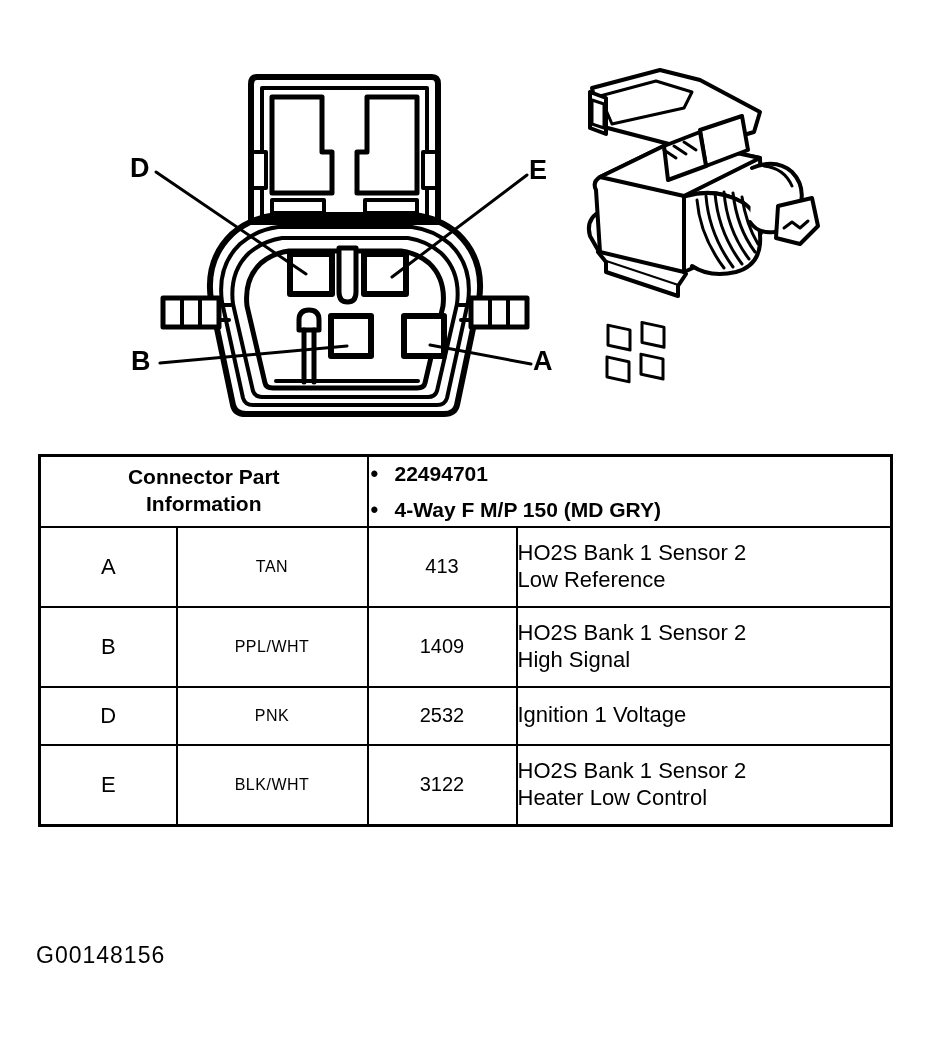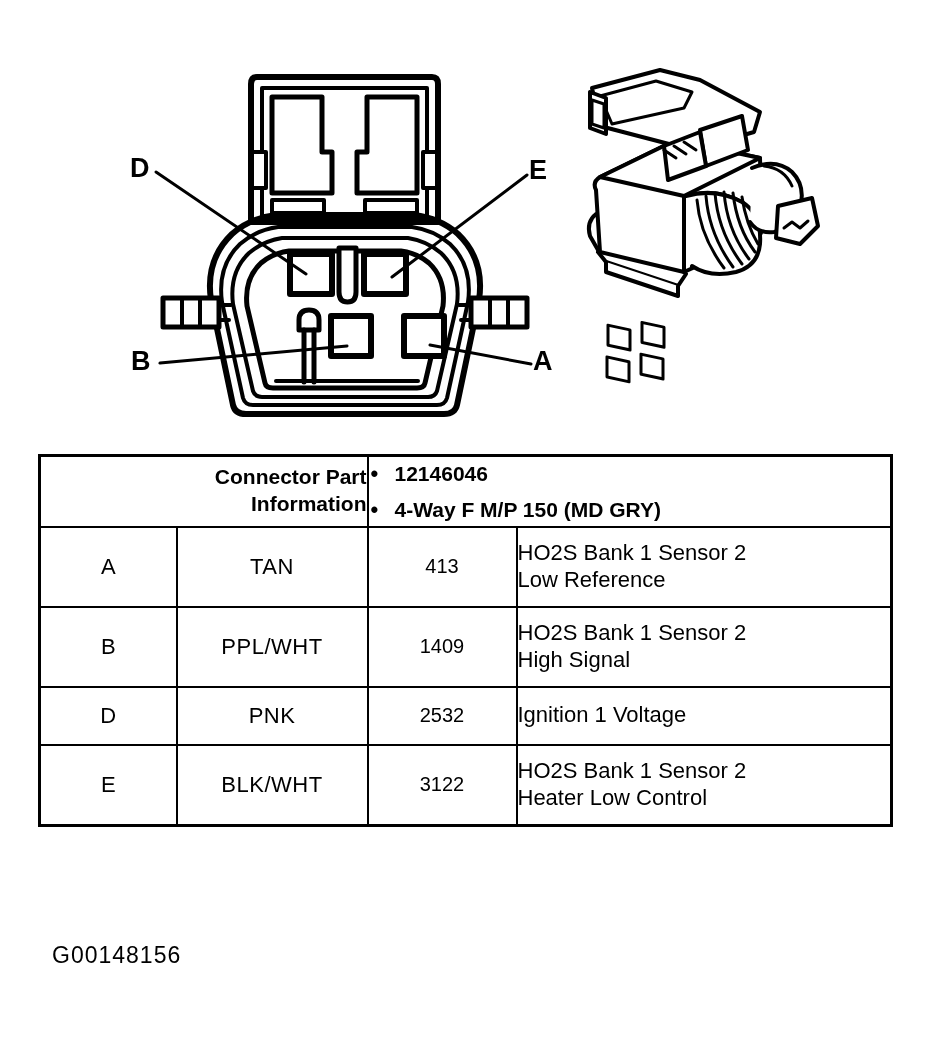--- a/index.html
+++ b/index.html
@@ -66,21 +66,21 @@
     padding: 0;
     vertical-align: middle;
     font-family: "Liberation Sans", sans-serif;
     color: #000;
   }
   #conn-table {
     border: 3px solid #000;
   }
 
   .cp-label-cell {
-    text-align: right;
+    text-align: center;
     font-size: 21px;
     font-weight: 700;
     line-height: 1.28;
     padding: 14px 6px 16px 6px;
   }
   .cp-values-cell {
     padding: 12px 10px 12px 22px;
     font-size: 21px;
     font-weight: 700;
     line-height: 1.3;
@@ -115,21 +115,21 @@
   .colhead .stack2 { display: block; }
   .colhead.bottom-align { vertical-align: bottom; padding-bottom: 12px; }
 
   .cell-pin {
     text-align: center;
     font-size: 22px;
     font-weight: 400;
   }
   .cell-wire {
     text-align: center;
-    font-size: 22px;
+    font-size: 16px;
     font-weight: 400;
     letter-spacing: 0.5px;
   }
   .cell-ckt {
     text-align: center;
     font-size: 20px;
     font-weight: 400;
   }
   .cell-fn {
     text-align: left;
@@ -137,21 +137,21 @@
     font-weight: 400;
     line-height: 1.22;
     padding: 8px 6px 8px 12px;
   }
   tr.row-2line td { height: 78px; }
   tr.row-1line td { height: 56px; }
 
   
   #caption {
     position: absolute;
-    left: 52px;
+    left: 36px;
     top: 942px;
     font-family: "Liberation Sans", sans-serif;
     font-size: 23px;
     font-weight: 400;
     letter-spacing: 1px;
     color: #000;
   }
 </style>
 </head>
 <body>
@@ -300,21 +300,21 @@
 
       <tr>
         <td class="cp-label-cell" colspan="2">
           <span>Connector Part</span><br>
           <span>Information</span>
         </td>
         <td class="cp-values-cell" colspan="2">
           <ul>
             <li>
               <span class="bullet">•</span>
-              <span>12146046</span>
+              <span>22494701</span>
             </li>
             <li>
               <span class="bullet">•</span>
               <span>4-Way F M/P 150 (MD GRY)</span>
             </li>
           </ul>
         </td>
       </tr>
 
 

